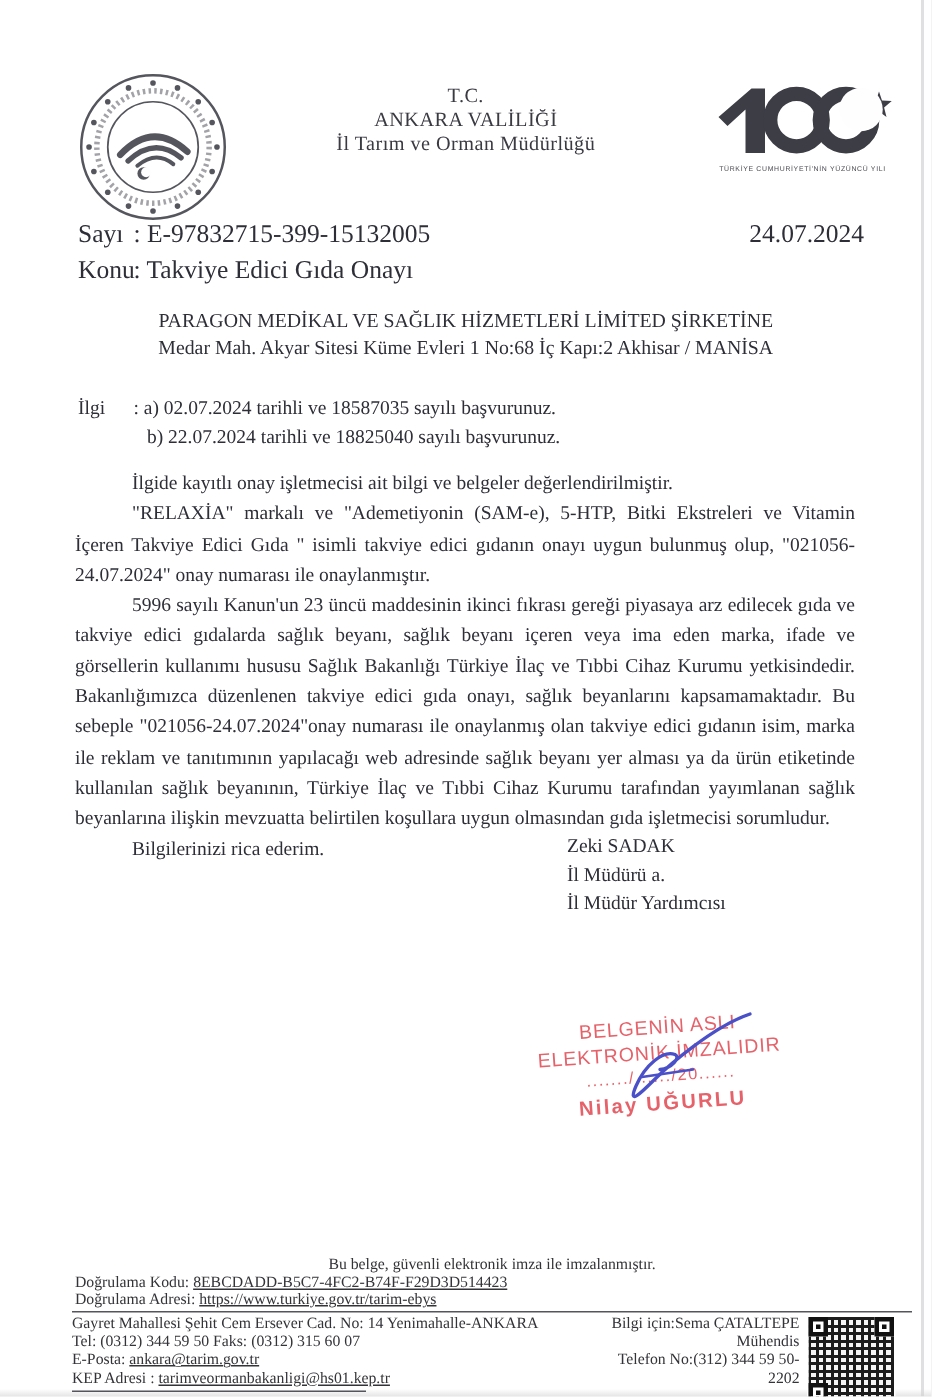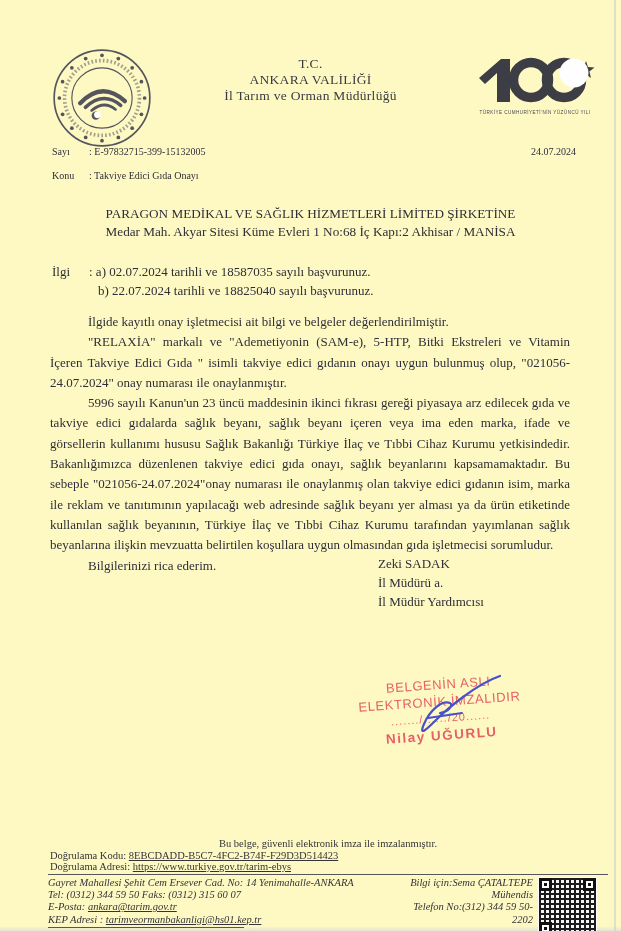--- a/index.html
+++ b/index.html
@@ -1,18 +1,18 @@
 <!DOCTYPE html>
 <html><head>
 <meta charset="utf-8">
 <style>
   html,body { margin:0; padding:0; background:#e9e9ea; }
   .page {
     position:relative; width:621px; height:931px; margin:0 auto;
-    background:#fef9c3; overflow:hidden;
+    background:#ffffff; overflow:hidden;
     font-family:"Liberation Serif", serif; color:#2e2e38;
   }
   .page::after { 
     content:""; position:absolute; right:5px; top:0; bottom:0; width:2px;
     background:#cfcfd2; opacity:.65;
   }
   .page::before { 
     content:""; position:absolute; left:0; right:0; bottom:0; height:5px;
     background:linear-gradient(#fff0, #d9d9db); opacity:.7;
   }
@@ -20,21 +20,21 @@
   
   .seal { position:absolute; left:50px; top:46px; width:104px; height:104px; }
   .head-center {
     position:absolute; left:120px; right:120px; top:56px;
     text-align:center; font-size:13.5px; line-height:16px; letter-spacing:.3px;
     color:#3a3a42;
   }
   .logo100 { position:absolute; left:473px; top:54px; width:124px; height:66px; }
 
   
-  .meta-row { position:absolute; left:52px; right:44px; font-size:10px; }
+  .meta-row { position:absolute; left:52px; right:44px; font-size:17px; }
   .meta-row .lbl { display:inline-block; width:37px; }
   .row-sayi { top:146px; }
   .row-konu { top:170px; }
   .doc-date { position:absolute; right:1px; top:0; }
 
   
   .recipient { position:absolute; left:0; right:0; top:205px; text-align:center;
     font-size:13.2px; line-height:18px; }
 
   
@@ -65,21 +65,21 @@
   .stamp .s3 { font-size:11px; letter-spacing:1px; }
   .stamp .s4 { font-size:13.5px; font-weight:bold; letter-spacing:1.5px; }
   .pen-sign { position:absolute; left:388px; top:666px; width:130px; height:78px; }
 
   
   .footer { position:absolute; left:48px; right:13px; top:838px; font-size:10.5px; color:#333338; }
   .esign-note { text-align:center; margin-bottom:1px; }
   .verify-row { display:flex; justify-content:space-between; padding:0 2px;flex-direction:column; }
   .verify-row .u { text-decoration:underline; }
   .footer-rule { border:0; border-top:1.3px solid #55555c; margin:2px 0 2px 0; }
-  .addr-wrap { position:relative; line-height:12.2px;font-style:italic; }
+  .addr-wrap { position:relative; line-height:12.2px; }
   .addr-left { width:330px; }
   .addr-left a, .verify-row a { color:#333338; text-decoration:underline; }
   .contact { position:absolute; right:75px; top:0; text-align:right; line-height:12.2px; }
   .qr {
     position:absolute; right:12px; top:1px; width:57px; height:57px;
     background:
       repeating-linear-gradient(0deg,  #1c1c1c 0 2px, transparent 2px 5px),
       repeating-linear-gradient(90deg, #1c1c1c 0 2px, #f5f5f5 2px 5px);
     outline:1px solid #fff;
   }

